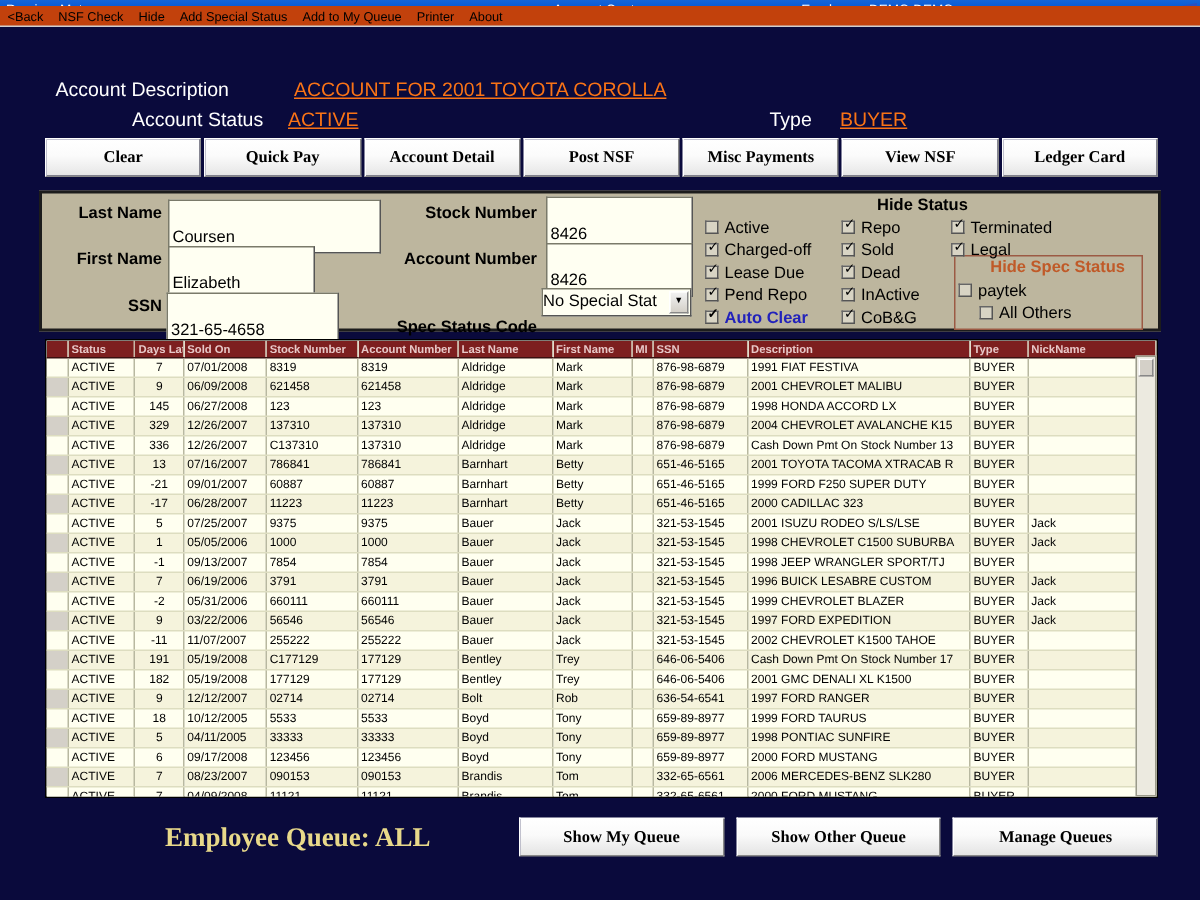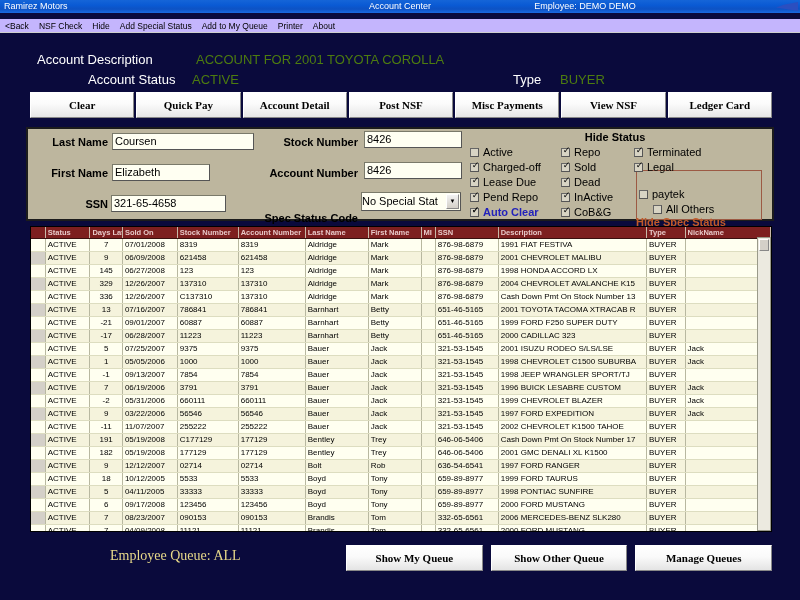--- a/index.html
+++ b/index.html
@@ -28,34 +28,34 @@
   .tb-center { position: absolute; left: 0; top: 0; width: 800px; text-align: center; }
   .tb-right { position: absolute; left: 420px; top: 0; width: 330px; text-align: center; }
   .tb-glyph {
     position: absolute; right: 2px; top: 2px; width: 22px; height: 9px;
     background: #2b4fc0;
     clip-path: polygon(100% 0, 100% 100%, 0 60%, 35% 30%);
   }
 
   
   .menubar {
-    position: absolute; left: 0; top: 19px; width: 800px; height: 14px;
-    background: #c4b5fd;
+    position: absolute; left: 0; top: 4px; width: 800px; height: 14px;
+    background: #c2410c;
     border-bottom: 1px solid #cfcfcf;
     font-size: 8.5px; color: #000;
     line-height: 14px;
     white-space: nowrap;
   }
   .menubar span { padding: 0 5px; display: inline-block; }
   .menubar span:first-child { padding-left: 5px; }
 
   
   .hdr { position: absolute; font-size: 13px; }
   .hdr-lbl { color: #ffffff; }
-  .hdr-val { color: #4d7c0f; }
+  .hdr-val { color: #f97316; text-decoration: underline; }
 
   #acct-desc-lbl { left: 37px; top: 52px; }
   #acct-desc-val { left: 196px; top: 52px; }
   #acct-stat-lbl { left: 88px; top: 72px; }
   #acct-stat-val { left: 192px; top: 72px; }
   #type-lbl { left: 513px; top: 72px; }
   #type-val { left: 560px; top: 72px; }
 
   
   .toolbar {
@@ -84,21 +84,21 @@
   .fld-lbl {
     position: absolute; font-size: 11px; font-weight: bold; color: #000;
     text-align: right;
   }
   .fld-in {
     position: absolute;
     background: #fffff2;
     border: 1px solid #555;
     border-top-color: #7a7a6a; border-left-color: #7a7a6a;
     font-size: 11px; color: #000;
-    padding: 0 2px;
+    padding: 17px 2px;
     line-height: 15px; height: 17px;
     font-family: "Liberation Sans", sans-serif;
   }
   
   #lbl-lastname  { left: 30px;  top: 136px; width: 78px; }
   #in-lastname   { left: 112px; top: 133px; width: 142px; }
   #lbl-firstname { left: 22px;  top: 167px; width: 86px; }
   #in-firstname  { left: 112px; top: 164px; width: 98px; }
   #lbl-ssn       { left: 55px;  top: 198px; width: 53px; }
   #in-ssn        { left: 111px; top: 195px; width: 115px; }
@@ -146,22 +146,22 @@
   .col-c { left: 634px; }
   .r1 { top: 146px; } .r2 { top: 161px; } .r3 { top: 176px; }
   .r4 { top: 191px; } .r5 { top: 206px; }
   .autoclear { color: #2222bb; font-weight: bold; }
 
   #hide-spec-box {
     position: absolute; left: 636px; top: 170px; width: 126px; height: 50px;
     border: 1px solid #9c5a44; background: #bdb69e;
   }
   #hide-spec-title {
-    position: absolute; left: 636px; top: 172px; width: 114px; text-align: left;
-    font-size: 11px; font-weight: bold; color: #c05a28; margin-top: 44px;
+    position: absolute; left: 636px; top: 172px; width: 114px; text-align: right;
+    font-size: 11px; font-weight: bold; color: #c05a28;
   }
 
   
   .grid {
     position: absolute; left: 30px; top: 226px; width: 742px; height: 306px;
     background: #fffff0;
     border: 1px solid #000;
     overflow: hidden;
   }
   table.dg { border-collapse: collapse; width: 100%; table-layout: fixed; font-size: 8px; }
@@ -201,21 +201,21 @@
   .vthumb {
     position: absolute; left: 1px; top: 1px; width: 10px; height: 12px;
     background: #d4d0c8; border: 1px solid #888;
     border-top-color: #fff; border-left-color: #fff;
   }
 
   
   #emp-queue {
     position: absolute; left: 110px; top: 548px;
     font-family: "Liberation Serif", serif;
-    font-size: 14px; font-weight: normal; color: #e8d98a;
+    font-size: 18px; font-weight: bold; color: #e8d98a;
   }
   .footbar {
     position: absolute; left: 346px; top: 545px; width: 426px; height: 26px;
     display: flex;
   }
   .fbtn {
     flex: 1 1 0; margin-right: 8px;
     background: linear-gradient(to bottom, #ffffff 0%, #fafafa 45%, #e4e4e4 100%);
     border: 1px solid #888;
     border-top-color: #fff; border-left-color: #fff;

